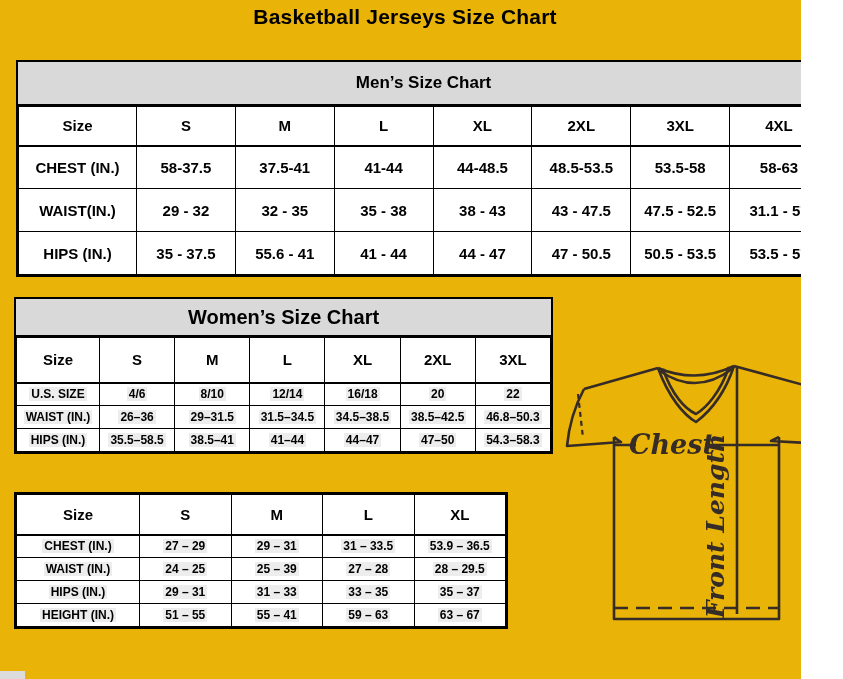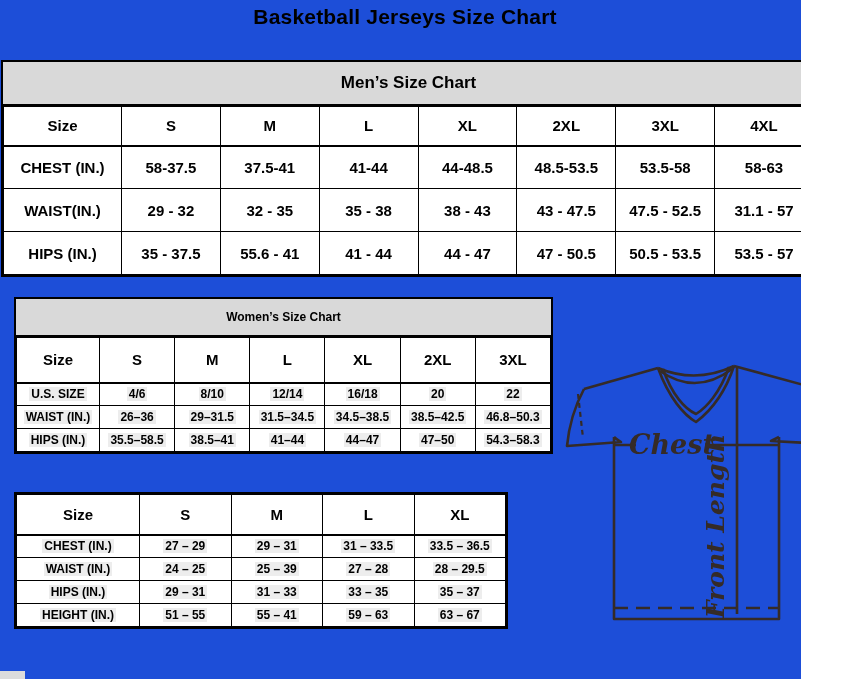--- a/index.html
+++ b/index.html
@@ -1,36 +1,36 @@
 <!DOCTYPE html>
 <html><head>
 <meta charset="utf-8">
 <style>
   html,body{margin:0;padding:0;background:#fff;}
-  .page{position:relative;width:801px;height:679px;background:#1d4ed8;overflow:hidden;
+  .page{position:relative;width:801px;height:679px;background:#eab308;overflow:hidden;
         font-family:"Liberation Sans",sans-serif;color:#000;}
   .title{position:absolute;top:5px;left:0;width:810px;margin:0;text-align:center;
          font-size:21px;font-weight:bold;letter-spacing:0.2px;}
   .tbl-wrap{position:absolute;border:2px solid #000;box-sizing:border-box;background:#fff;}
   .tbl-title{background:#d9d9d9;border-bottom:2px solid #000;display:flex;
              align-items:center;justify-content:center;font-weight:bold;}
   table.tbl{border-collapse:collapse;table-layout:fixed;width:100%;}
   .tbl th,.tbl td{border:1px solid #000;text-align:center;vertical-align:middle;
                   font-weight:bold;padding:0;overflow:hidden;}
   .tbl thead th{border-bottom:2px solid #000;}
 
-  .tbl-wrap.men{left:1px;top:60px;width:815px;}
+  .tbl-wrap.men{left:16px;top:60px;width:815px;}
   .men .tbl-title{height:42px;font-size:17px;}
   .men thead tr{height:39px;}
   .men tbody tr{height:43px;}
   .men th,.men td{font-size:15px;}
   .tbl-men th:first-child{width:117px;}
 
   .tbl-wrap.women{left:14px;top:297px;width:539px;}
-  .women .tbl-title{height:36px;font-size:12px;}
+  .women .tbl-title{height:36px;font-size:20px;}
   .women thead tr{height:45px;}
   .women thead th{font-size:15px;}
   .women tbody tr{height:23px;}
   .women tbody td{font-size:12px;}
   .tbl-women th:first-child{width:82px;}
 
   .tbl-wrap.youth{left:14px;top:492px;width:494px;}
   .youth .tbl-title{height:36px;font-size:16px;}
   .youth thead tr{height:40px;}
   .youth thead th{font-size:15px;}
@@ -162,21 +162,21 @@
             <th>L</th>
             <th>XL</th>
           </tr>
         </thead>
         <tbody>
           <tr>
             <td><span class="hl">CHEST (IN.)</span></td>
             <td><span class="hl">27 – 29</span></td>
             <td><span class="hl">29 – 31</span></td>
             <td><span class="hl">31 – 33.5</span></td>
-            <td><span class="hl">33.5 – 36.5</span></td>
+            <td><span class="hl">53.9 – 36.5</span></td>
           </tr>
           <tr>
             <td><span class="hl">WAIST (IN.)</span></td>
             <td><span class="hl">24 – 25</span></td>
             <td><span class="hl">25 – 39</span></td>
             <td><span class="hl">27 – 28</span></td>
             <td><span class="hl">28 – 29.5</span></td>
           </tr>
           <tr>
             <td><span class="hl">HIPS (IN.)</span></td>

